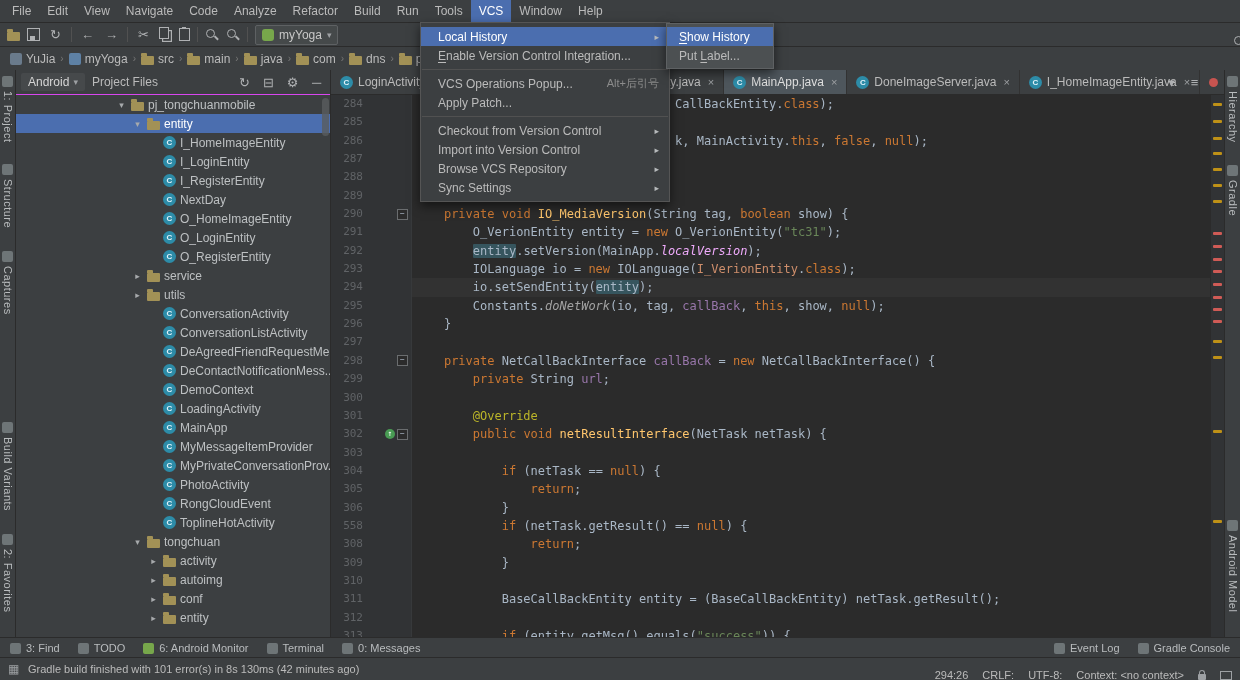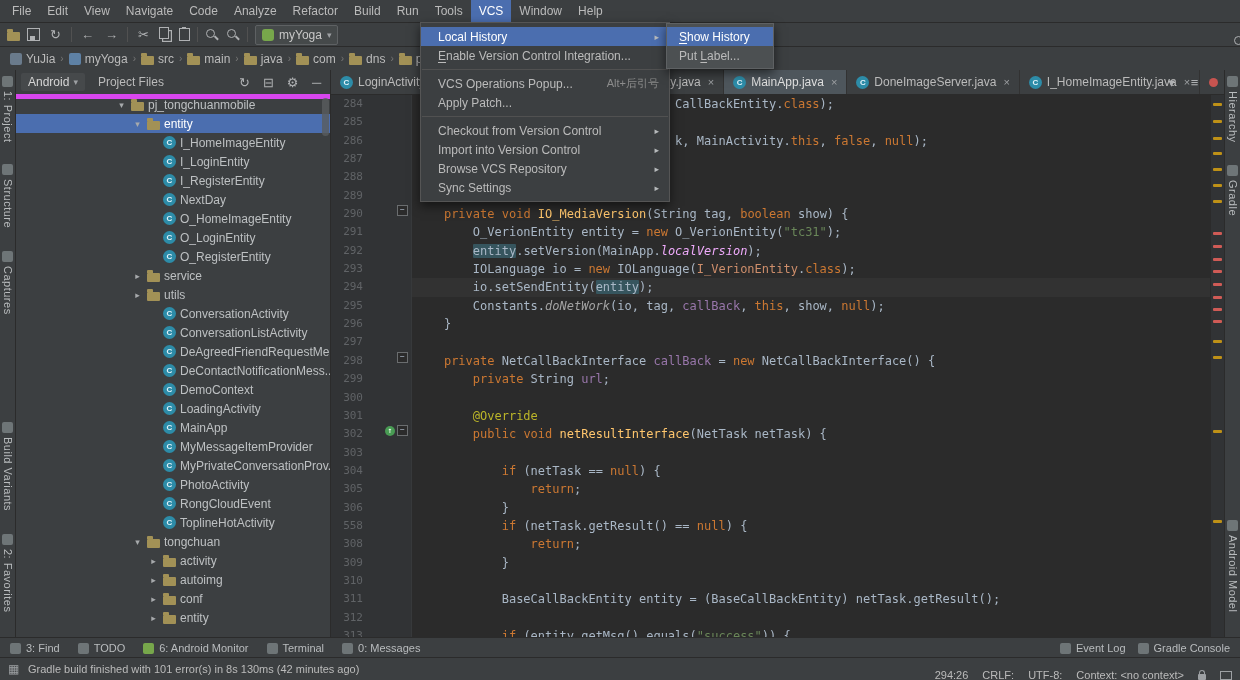--- a/index.html
+++ b/index.html
@@ -48,21 +48,21 @@
   .strip{position:absolute;top:0;bottom:0;width:15px;background:#3C3F41;display:flex;flex-direction:column;
     align-items:center;padding-top:6px;gap:22px;}
   .strip.left{left:0;border-right:1px solid #2b2b2b;}
   .strip.right{right:0;border-left:1px solid #2b2b2b;}
   .vbtn{display:flex;flex-direction:column;align-items:center;gap:4px;}
   .vbtn .tb-ic{width:11px;height:11px;border-radius:2px;background:#6E7577;}
   .vlabel{writing-mode:vertical-rl;font-size:11px;color:#B9BCBE;letter-spacing:.5px;white-space:nowrap;}
   .bottomgrp{margin-top:auto;margin-bottom:26px;display:flex;flex-direction:column;gap:22px;align-items:center;}
   
   .ppanel{position:absolute;left:16px;top:0;bottom:0;width:314px;background:#3C3F41;border-right:1px solid #2b2b2b;overflow:hidden;}
-  .pp-header{height:24px;display:flex;align-items:center;gap:6px;padding:0 5px;border-bottom:5px solid #d946ef;}
+  .pp-header{height:24px;display:flex;align-items:center;gap:0;padding:0 5px;border-bottom:1px solid #d946ef;}
   .pp-tab{display:flex;align-items:center;gap:4px;padding:2px 7px;border-radius:2px;}
   .pp-tab.active{background:#46494B;color:#D6D6D6;}
   .pp-tab .caret{font-size:9px;color:#9DA0A3;}
   .pp-icons{margin-left:auto;display:flex;align-items:center;gap:7px;}
   .tree{position:absolute;top:25px;left:0;right:0;bottom:0;overflow:hidden;}
   .trow{height:19px;display:flex;align-items:center;gap:4px;white-space:nowrap;overflow:hidden;color:#BDC0C2;}
   .trow.selected{background:#4B6EAF;color:#fff;}
   .tarrow{width:11px;font-size:9px;color:#A7AaAc;text-align:center;flex:none;}
   .pp-scroll{position:absolute;right:1px;top:28px;width:7px;height:38px;background:#595C5E;border-radius:4px;opacity:.8;}
   
@@ -71,21 +71,21 @@
   .etab{display:flex;align-items:center;gap:5px;padding:0 9px;border-right:1px solid #323232;color:#BBBBBB;white-space:nowrap;}
   .etab:nth-child(2){margin-left:112px;}
   .etab.active{background:#4E565C;color:#DEDEDE;}
   .etab .close{color:#9DA0A3;font-size:11px;margin-left:2px;}
   .etabs-right{position:absolute;right:2px;top:0;height:24px;display:flex;align-items:center;gap:6px;padding-right:4px;}
   .err-dot{width:9px;height:9px;border-radius:50%;background:#C75450;}
   .codewrap{position:absolute;top:25px;left:0;right:13px;bottom:0;overflow:hidden;
     font-family:"DejaVu Sans Mono",monospace;font-size:12px;}
   .cline{display:flex;height:18.35px;line-height:18.35px;}
   .cline.cur{background:#323232;}
-  .gutter{width:80px;flex:none;background:#313335;border-right:1px solid #37393B;display:flex;align-items:flex-start;}
+  .gutter{width:80px;flex:none;background:#313335;border-right:1px solid #37393B;display:flex;align-items:center;}
   .gnum{width:26px;padding-left:6px;text-align:right;color:#606366;font-size:11px;flex:none;}
   .gmark{margin-left:auto;width:26px;display:flex;align-items:center;justify-content:flex-end;gap:2px;padding-right:3px;}
   .fold{width:9px;height:9px;border:1px solid #6A6D6F;color:#A9B7C6;font-size:8px;line-height:7px;text-align:center;background:#2B2B2B;}
   .ovr{width:10px;height:10px;border-radius:50%;background:#499C54;color:#fff;font-size:8px;line-height:10px;text-align:center;}
   .ltext{white-space:pre;color:#A9B7C6;padding-left:3px;}
   .c-d{color:#A9B7C6}.c-k{color:#CC7832}.c-s{color:#6A8759}
   .c-c{color:#629755;font-style:italic}.c-m{color:#FFC66D}.c-f{color:#9876AA}
   .c-sf{color:#f0abfc;font-style:italic}.c-sm{color:#a3a3a3;font-style:italic}
   .c-a{color:#BBB529}.c-e{color:#CE8E6B}
   .c-occ{background:#36555E;border-radius:1px;color:#A9B7C6;}
@@ -103,21 +103,21 @@
   .submenu{position:absolute;left:666px;top:23px;width:106px;background:#4C5052;border:1px solid #5E6163;
     box-shadow:0 4px 10px rgba(0,0,0,.55);padding:3px 0;z-index:101;}
   .submenu .menu-item{padding:0 12px;}
   u{text-underline-offset:2px;}
   
   .toolbtnbar{position:absolute;left:0;right:0;bottom:22px;height:20px;background:#3C3F41;
     border-top:1px solid #2b2b2b;display:flex;align-items:center;font-size:11px;padding:0 10px;gap:18px;}
   .tbtn{display:flex;align-items:center;gap:5px;color:#B9BCBE;}
   .tbtn .tb-ic{width:11px;height:11px;border-radius:2px;background:#6E7577;flex:none;}
   .tbtn .tb-ic.green{background:#77A74B;}
-  .tb-right{margin-left:auto;display:flex;gap:12px;text-align:right;}
+  .tb-right{margin-left:auto;display:flex;gap:18px;text-align:right;}
   .statusbar{position:absolute;left:0;right:0;bottom:0;height:22px;background:#3C3F41;border-top:1px solid #2b2b2b;
     display:flex;align-items:center;font-size:11px;padding:0 8px;gap:8px;color:#BBBBBB;}
   .sb-right{margin-left:auto;display:flex;align-items:center;gap:14px;margin-top:12px;}
   .grid-ic{width:12px;height:12px;color:#9DA0A3;font-size:12px;line-height:12px;}
 </style>
 </head>
 <body>
 
 <div class="window">
 

